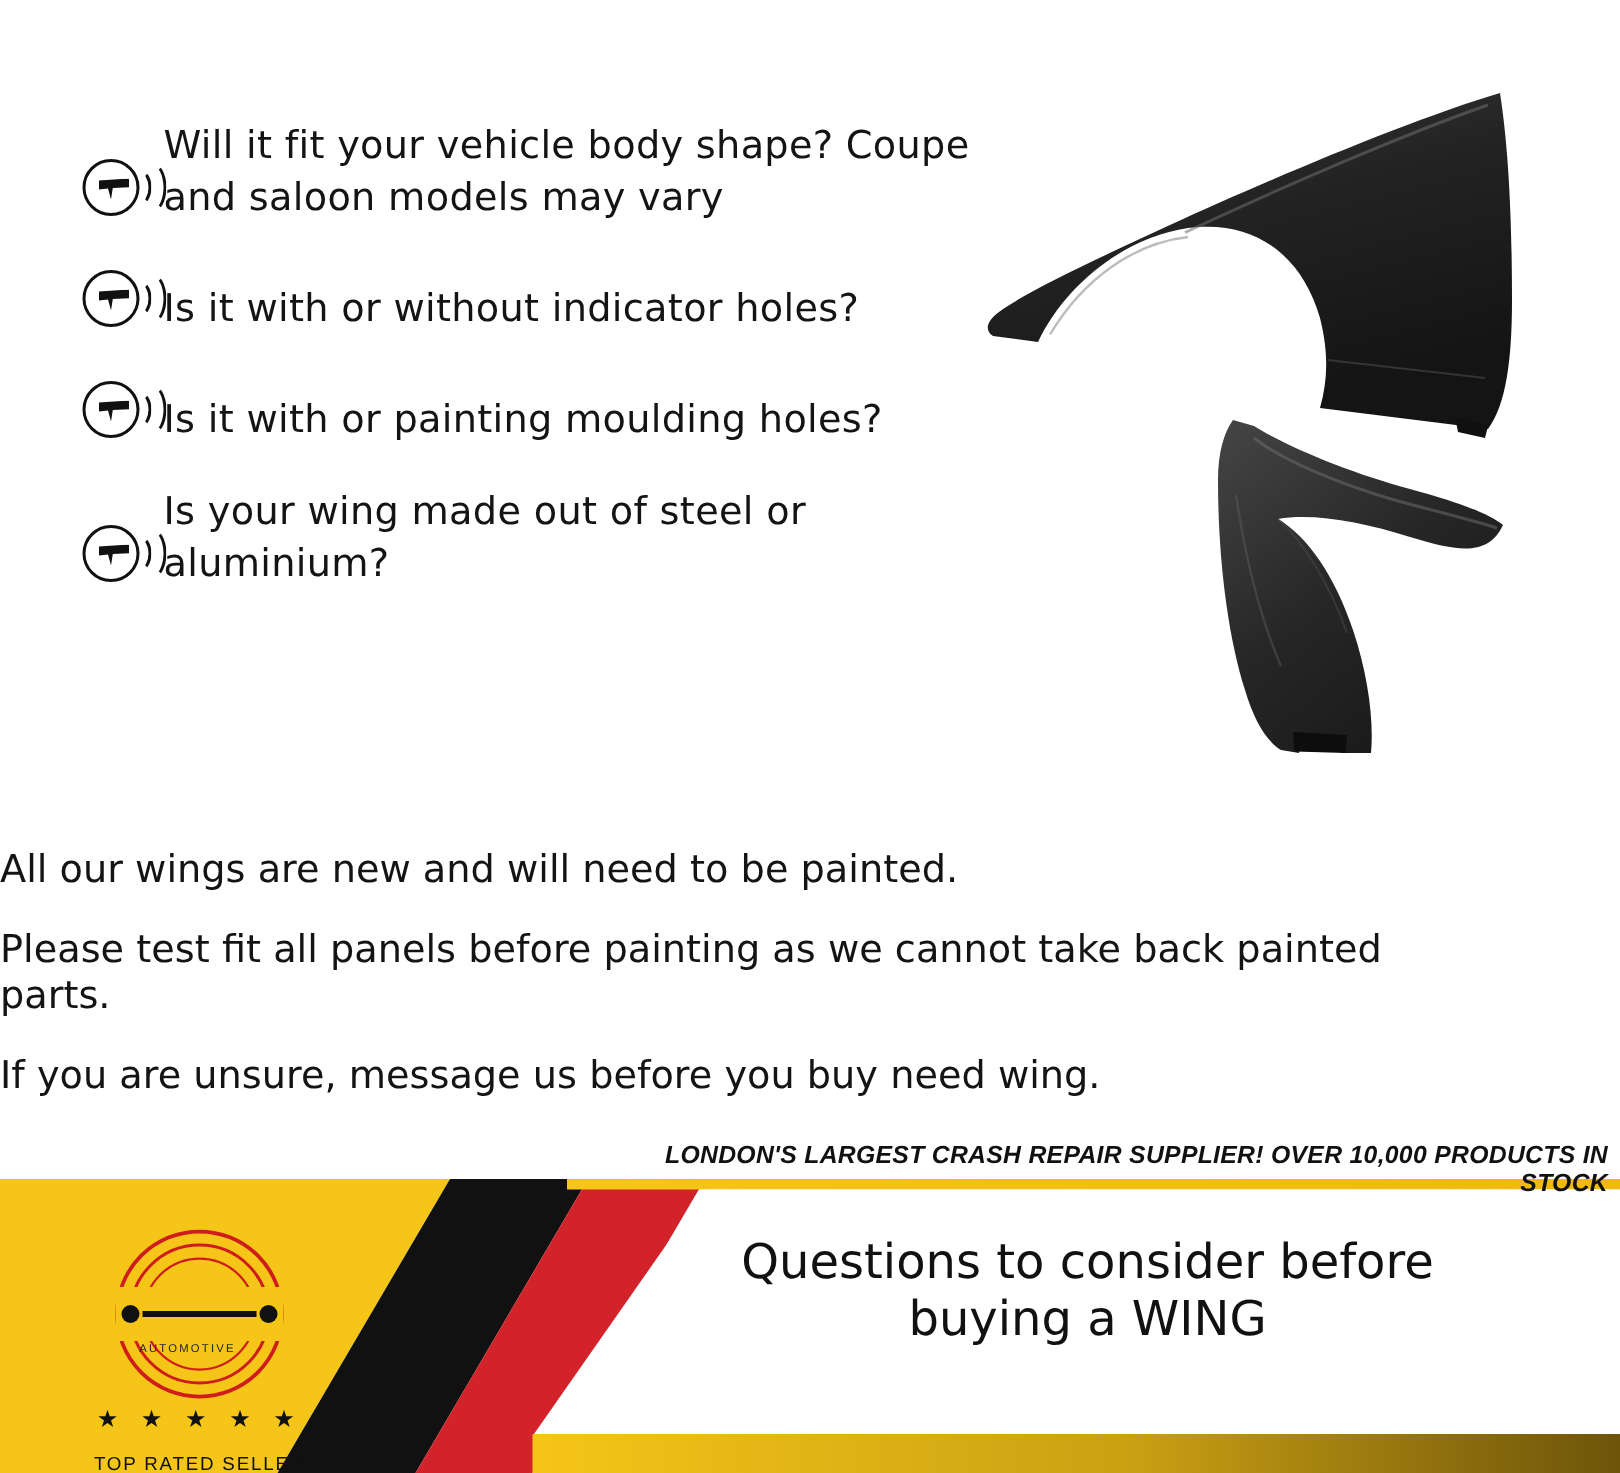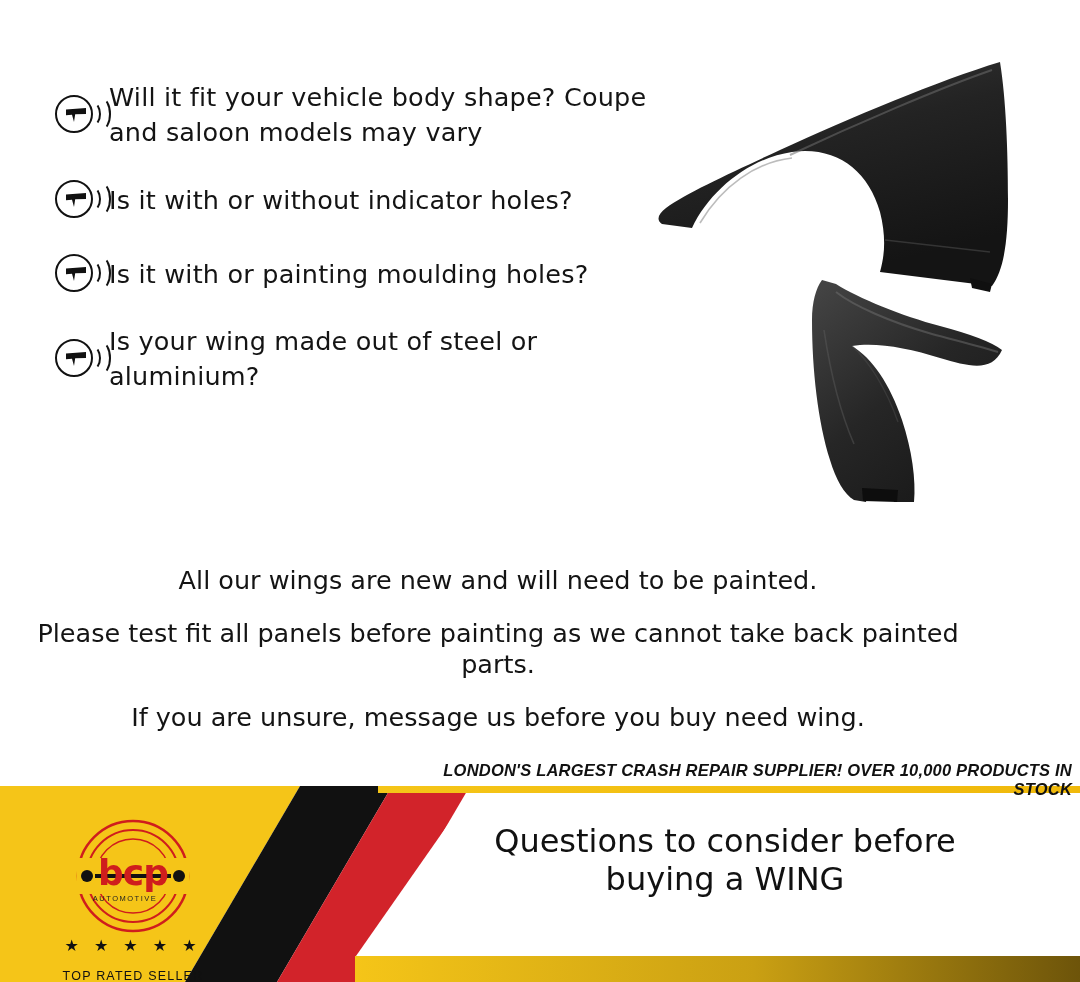--- a/index.html
+++ b/index.html
@@ -17,21 +17,21 @@
 
   
   .questions {
     position: absolute;
     left: 55px;
     top: 78px;
     width: 600px;
   }
   .q-row {
     display: flex;
-    align-items: center;
+    align-items: flex-end;
     margin-bottom: 24px;
   }
   .q-icon {
     flex: 0 0 auto;
     width: 54px;
     height: 44px;
     position: relative;
     margin-top: 6px;
   }
   .q-icon .bubble {
@@ -92,21 +92,21 @@
     width: 420px;
     height: 470px;
   }
 
   
   .notes {
     position: absolute;
     left: 0;
     top: 565px;
     width: 996px;
-    text-align: center;
+    text-align: left;
     color: #141414;
   }
   .notes p {
     margin: 0 0 22px 0;
     font-size: 25.5px;
     line-height: 31px;
   }
 
   
   .banner {
@@ -335,19 +335,18 @@
     <div class="logo-circle">
       <svg width="116" height="116" viewBox="0 0 116 116">
         <circle cx="58" cy="58" r="55" fill="none" stroke="#cf1d1d" stroke-width="2.5"></circle>
         <circle cx="58" cy="58" r="46" fill="none" stroke="#cf1d1d" stroke-width="2"></circle>
         <circle cx="58" cy="58" r="37" fill="none" stroke="#cf1d1d" stroke-width="1.5"></circle>
         <rect x="2" y="40" width="112" height="36" fill="#f5c518"></rect>
         <circle cx="12" cy="58" r="6" fill="#111111"></circle>
         <circle cx="104" cy="58" r="6" fill="#111111"></circle>
         <rect x="20" y="56" width="76" height="4" fill="#111111"></rect>
       </svg>
-      <div class="bcp-text">bcp</div>
       <div class="automotive-text">AUTOMOTIVE</div>
     </div>
     <div class="stars">★ ★ ★ ★ ★</div>
     <div class="top-rated">TOP RATED SELLER</div>
   </div>
 </div>
 
 </body></html>

